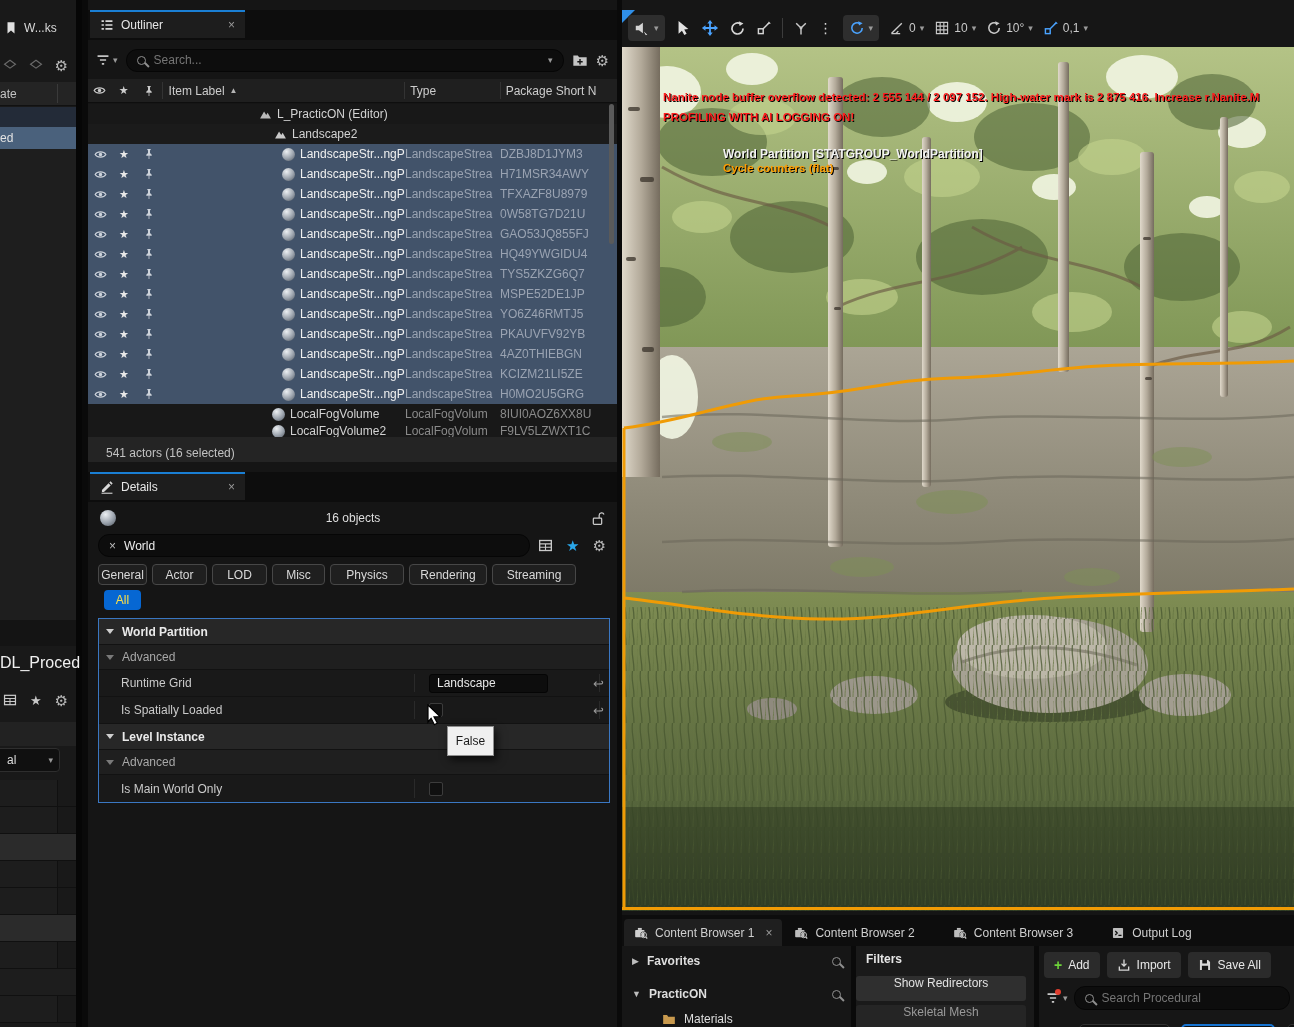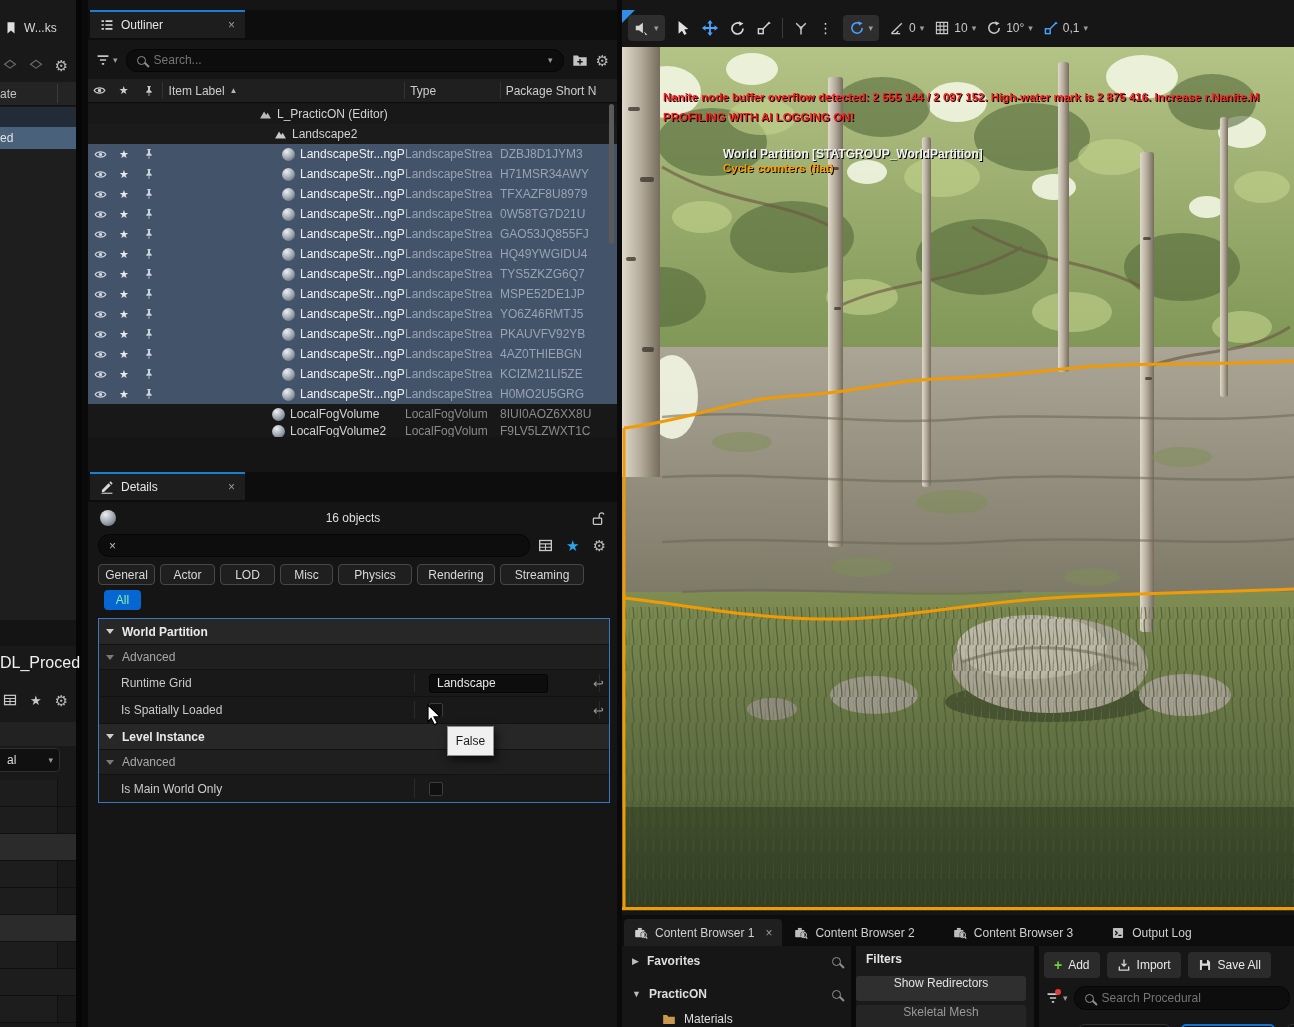--- a/index.html
+++ b/index.html
@@ -53,21 +53,21 @@
   #o-scroll{left:521px;top:104px;width:5px;height:140px;background:#5a5a5a;border-radius:3px;}
   #o-footer{left:0;top:437px;width:529px;height:31px;background:#242424;display:flex;align-items:center;padding-left:18px;color:#c2c2c2;border-radius:0 0 4px 4px;}
   
   #details{left:88px;top:462px;width:529px;height:565px;background:#151515;}
   #d-tabbar{left:0;top:10px;width:529px;height:30px;}
   #d-objrow{left:0;top:43px;width:529px;height:26px;display:flex;align-items:center;padding:0 12px;}
   #d-search{left:10px;top:72px;width:432px;height:23px;}
   #d-sicons{left:450px;top:72px;height:23px;display:flex;align-items:center;gap:13px;}
   #d-chips{left:10px;top:102px;width:515px;display:flex;gap:5px;}
   .chip{height:21px;border:1px solid #474747;background:#1f1f1f;border-radius:4px;display:flex;align-items:center;justify-content:center;color:#d9d9d9;}
-  #d-all{left:16px;top:128px;width:37px;height:20px;background:#0667d3;border-radius:4px;color:#86efac;display:flex;align-items:center;justify-content:center;}
+  #d-all{left:16px;top:128px;width:37px;height:20px;background:#0667d3;border-radius:4px;color:#fde047;display:flex;align-items:center;justify-content:center;}
   #d-props{left:10px;top:156px;width:512px;border:1px solid #3a77c2;background:#191919;}
   .sec-head{height:26px;background:#272727;display:flex;align-items:center;gap:8px;padding-left:7px;color:#eaeaea;font-weight:bold;border-bottom:1px solid #121212;}
   .sec-sub{height:25px;background:#1f1f1f;display:flex;align-items:center;gap:8px;padding-left:7px;color:#a8a8a8;border-bottom:1px solid #121212;}
   .prop-row{height:27px;display:flex;align-items:center;border-bottom:1px solid #121212;position:relative;}
   .prop-row .plabel{width:315px;padding-left:22px;color:#cacaca;}
   .prop-row .pdiv{position:absolute;left:315px;top:4px;bottom:4px;width:1px;background:#2a2a2a;}
   .prop-row .pdiv2{position:absolute;left:500px;top:4px;bottom:4px;width:1px;background:#2a2a2a;}
   .prop-row .pval{flex:1;display:flex;align-items:center;padding-left:15px;}
   .prop-row .reset{position:absolute;right:5px;color:#9a9a9a;font-size:13px;}
   .txtfield{width:119px;height:19px;background:#0d0d0d;border:1px solid #050505;border-radius:3px;color:#e8e8e8;display:flex;align-items:center;padding-left:7px;}
@@ -623,20 +623,23 @@
         <span class="ocol-pin"></span>
       <span class="ocol-label" style="padding-left:110px;">
         <span class="sphere"></span>
         <span>LocalFogVolume2</span>
       </span>
       <span class="ocol-type dim">LocalFogVolum</span>
       <span class="ocol-pkg dim">F9LV5LZWXT1C</span>
     </div>
   </div>
   <div id="o-scroll" class="abs"></div>
+  <div id="o-footer" class="abs">
+    <span>541 actors (16 selected)</span>
+  </div>
 </div>
 
 <div id="details" class="abs">
   <div id="d-tabbar" class="abs tabbar">
     <div class="tab active" style="margin-left:2px;width:155px;">
       <svg class="ic" style="color:#d8d8d8">
           <use href="#i-pencil"></use>
         </svg>
       <span style="flex:1">Details</span>
       <span class="closex">×</span>
@@ -644,30 +647,31 @@
   </div>
   <div id="d-objrow" class="abs">
     <span class="sphere" style="width:16px;height:16px;"></span>
     <span style="flex:1;text-align:center;color:#dedede;">16 objects</span>
     <svg class="ic" style="width:15px;height:15px;color:#c9c9c9">
         <use href="#i-lockopen"></use>
       </svg>
   </div>
   <div id="d-search" class="abs searchpill">
     <span style="color:#bdbdbd;font-size:12px;">×</span>
+    <input style="flex: 1 1 0%; background: transparent; border: none; outline: none; color: rgb(236, 236, 236); font: inherit;" value="World">
   </div>
   <div id="d-sicons" class="abs">
     <svg class="ic" style="width:15px;height:15px;color:#c9c9c9">
         <use href="#i-table"></use>
       </svg>
     <span style="color:#2aa6e8;font-size:15px;">★</span>
     <span class="gear">⚙</span>
   </div>
   <div id="d-chips" class="abs">
-    <span class="chip" style="width:57px">General</span>
+    <span class="chip" style="width:49px">General</span>
     <span class="chip" style="width:55px">Actor</span>
     <span class="chip" style="width:55px">LOD</span>
     <span class="chip" style="width:53px">Misc</span>
     <span class="chip" style="width:74px">Physics</span>
     <span class="chip" style="width:78px">Rendering</span>
     <span class="chip" style="width:84px">Streaming</span>
   </div>
   <div id="d-all" class="abs">All</div>
 
   <div id="d-props" class="abs">

